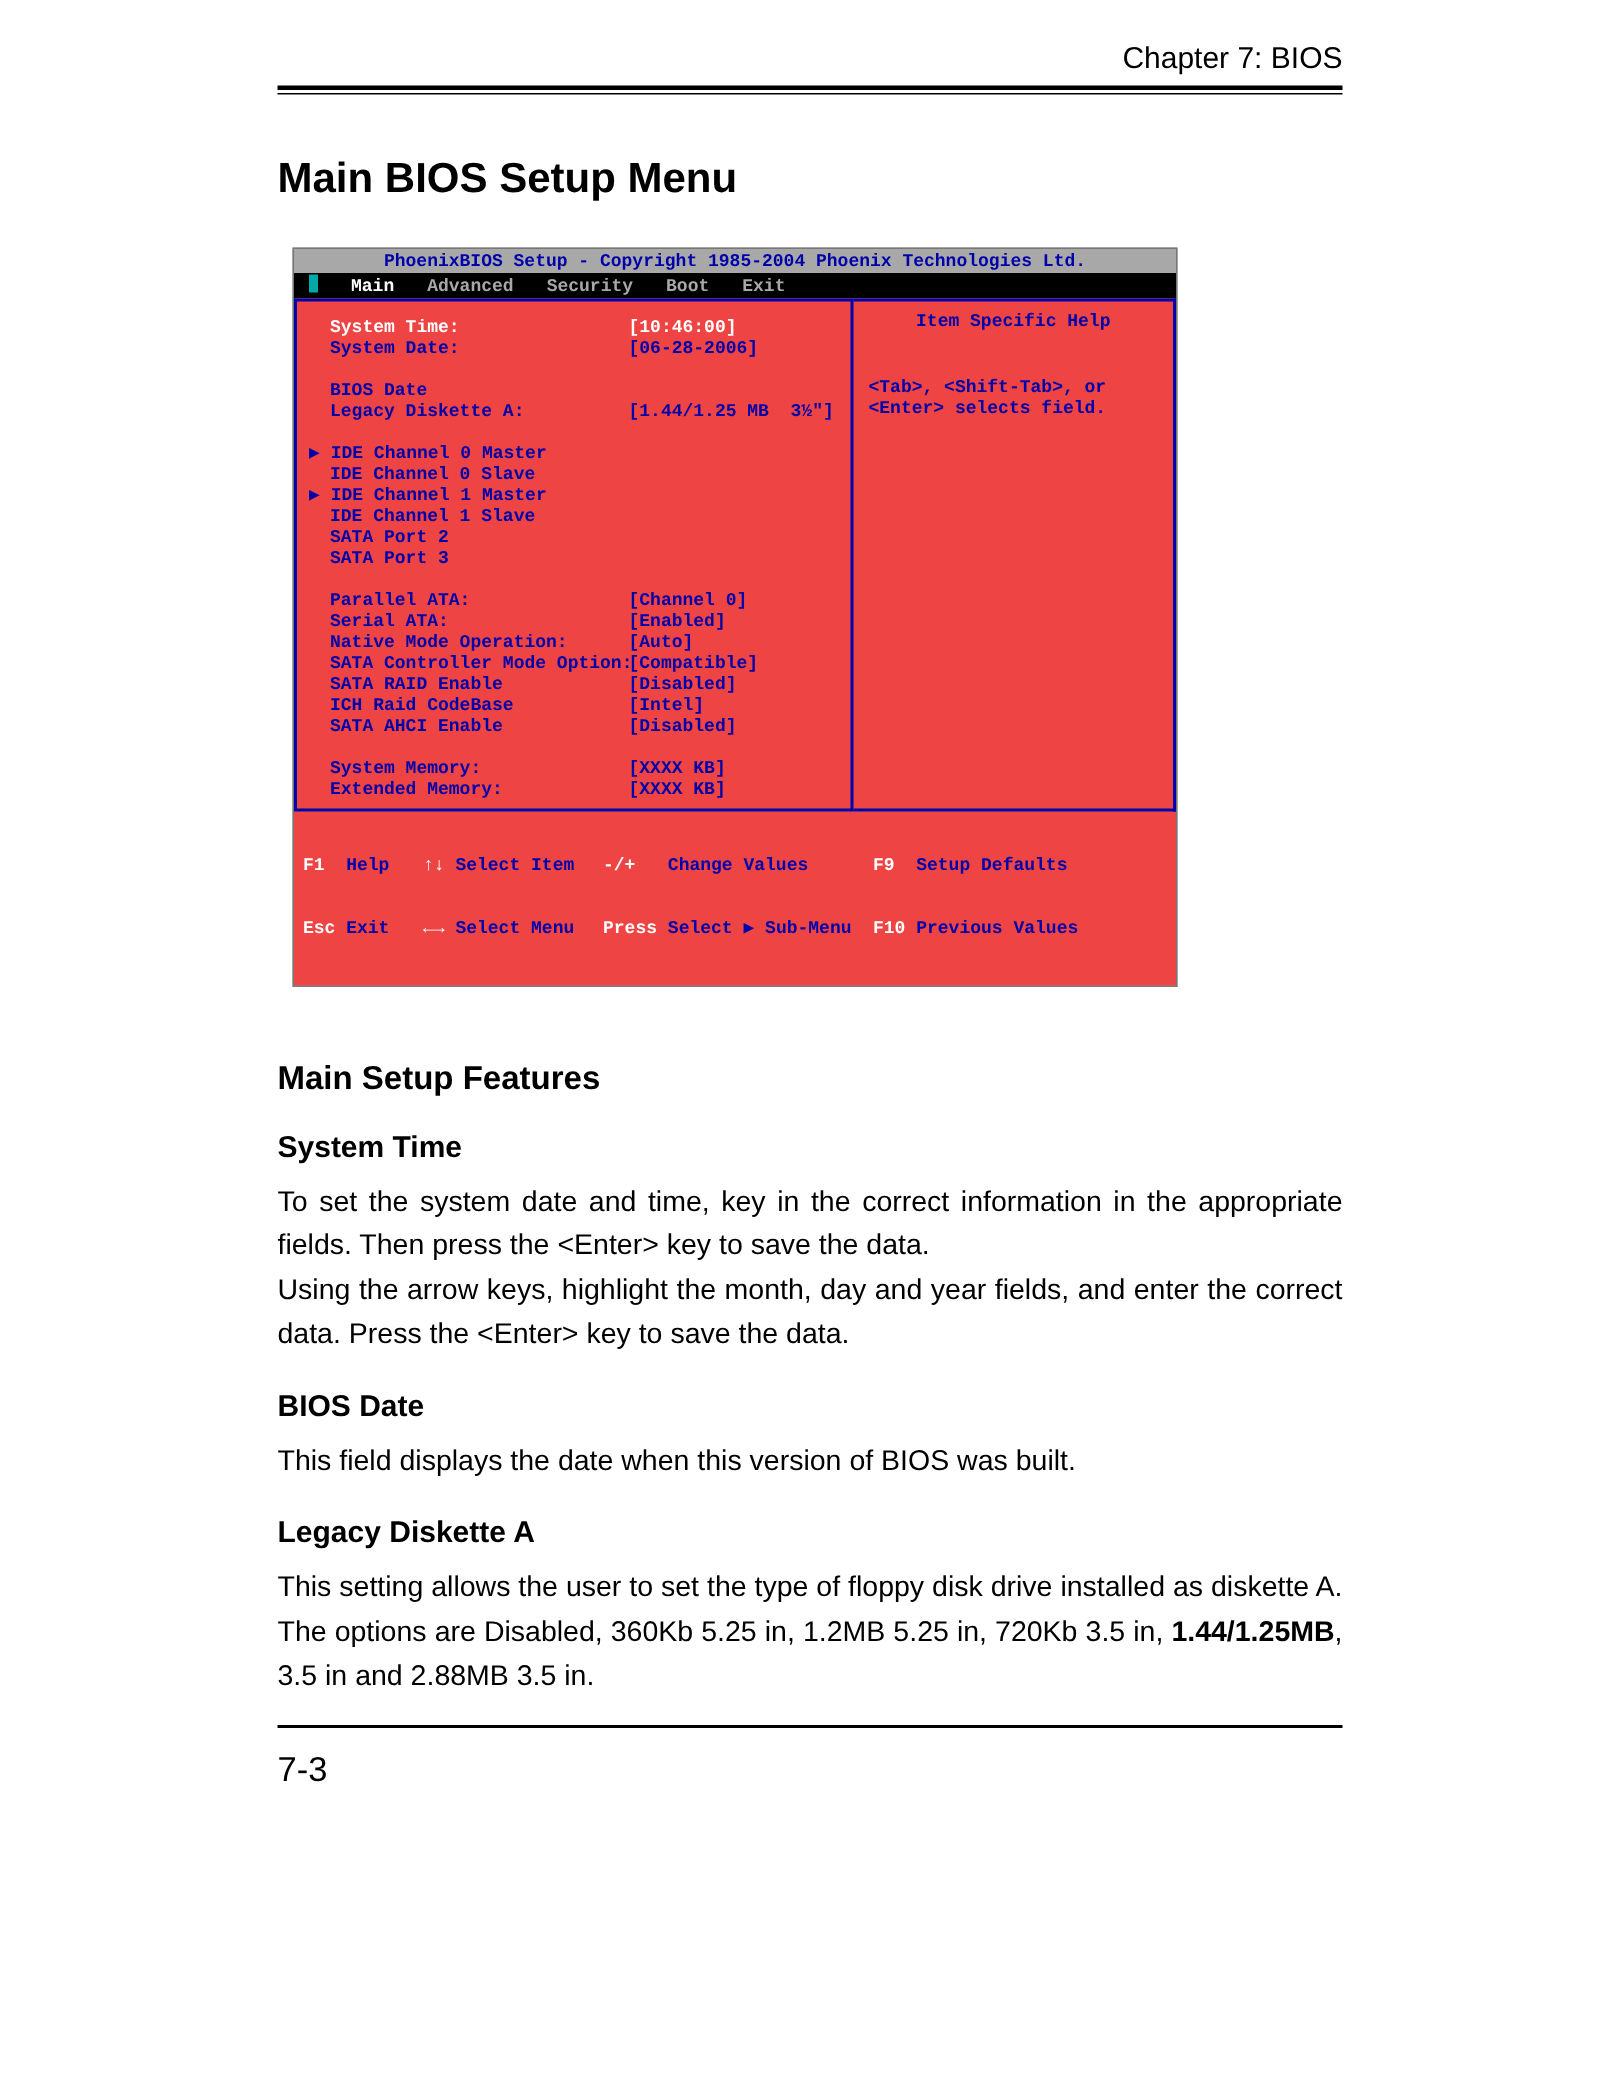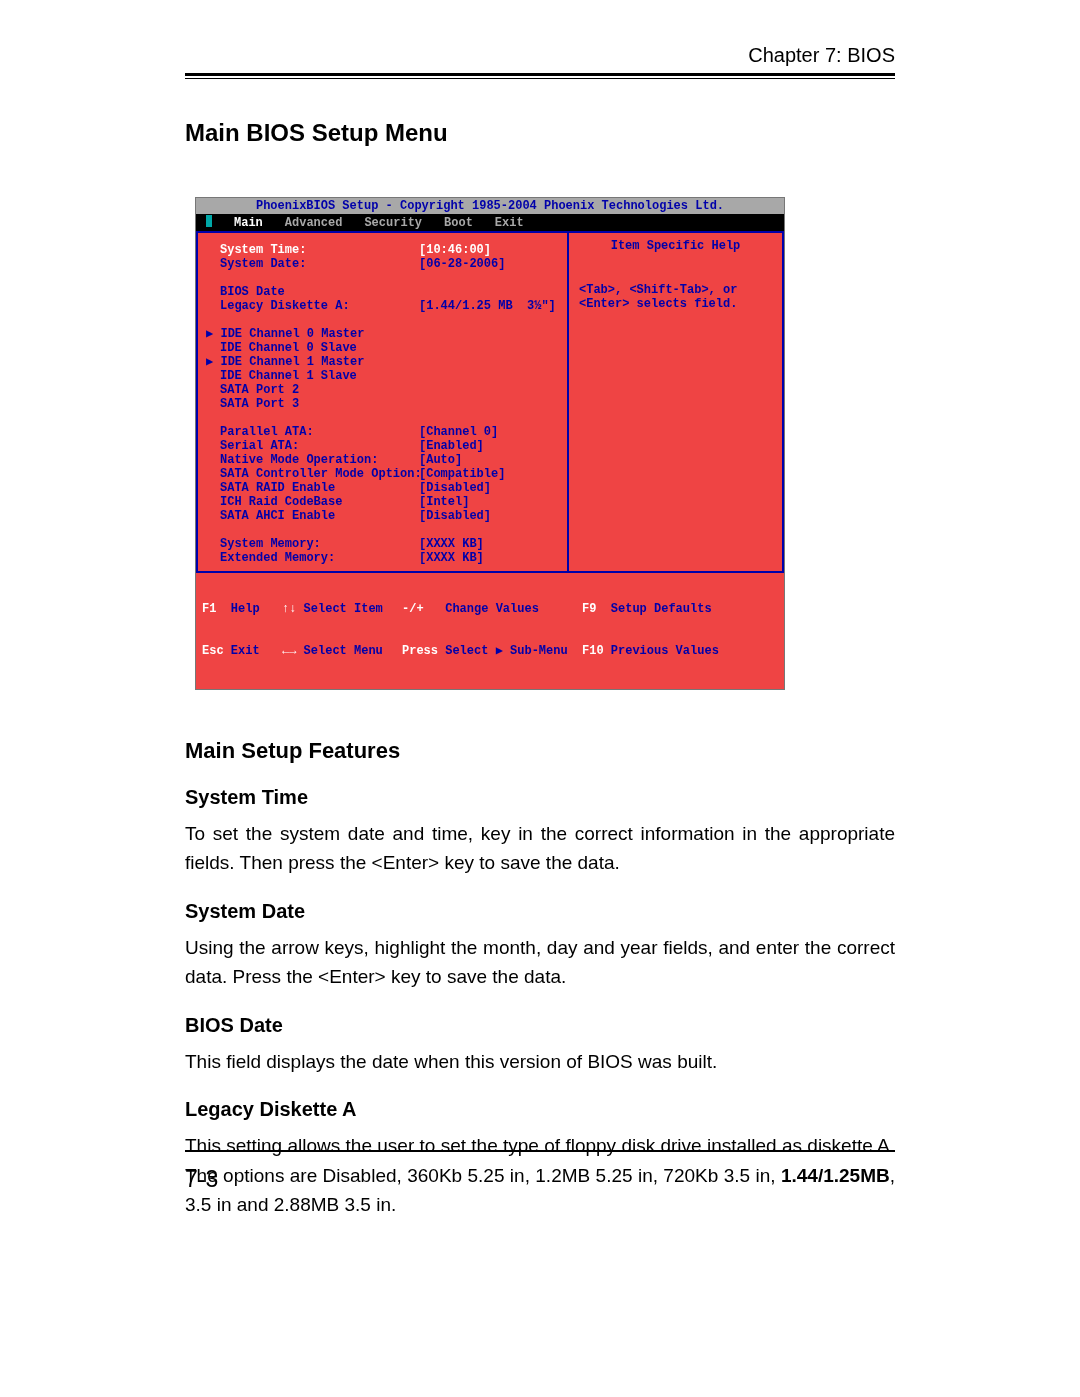--- a/index.html
+++ b/index.html
@@ -7,36 +7,36 @@
   body {
     width: 1080px;
     height: 1397px;
     font-family: Arial, Helvetica, sans-serif;
     color: #000;
     position: relative;
   }
   .page {
     position: absolute;
     left: 185px;
-    top: 44px;
+    top: 28px;
     width: 710px;
   }
   .chapter {
     font-size: 20px;
     text-align: right;
     margin-bottom: 6px;
   }
   .rule-dbl {
     border-top: 3px solid #000;
     border-bottom: 1px solid #000;
     height: 6px;
     margin-bottom: 40px;
   }
   .h1 {
-    font-size: 24px;
+    font-size: 28px;
     font-weight: bold;
     margin-bottom: 28px;
   }
   .h2 {
     font-size: 22px;
     font-weight: bold;
     margin-top: 48px;
     margin-bottom: 14px;
   }
   .h3 {
@@ -48,21 +48,21 @@
   .body {
     font-size: 19px;
     line-height: 1.55;
     text-align: justify;
   }
   .body .b { font-weight: bold; }
 
   
   .bios {
     width: 590px;
-    margin: 50px 0 0 10px;
+    margin: 30px 0 0 10px;
     font-family: "Courier New", monospace;
     font-size: 12px;
     line-height: 14px;
     font-weight: bold;
     background: #a8a8a8;
     border: 1px solid #777;
   }
   .bios-title {
     background: #a8a8a8;
     color: #0000aa;
@@ -217,21 +217,20 @@
         <div class="c4"><span class="k">F10</span> <span>Previous Values</span></div>
       </div>
     </div>
   </div>
 
   <div class="h2">Main Setup Features</div>
 
   <div class="h3">System Time</div>
   <div class="body">To set the system date and time, key in the correct information in the appropriate fields.  Then press the &lt;Enter&gt; key to save the data.</div>
 
-  <div class="h3">System Date</div>
   <div class="body">Using the arrow keys, highlight the month, day and year fields, and enter the correct data.  Press the &lt;Enter&gt; key to save the data.</div>
 
   <div class="h3">BIOS Date</div>
   <div class="body">This field displays the date when this version of BIOS was built.</div>
 
   <div class="h3">Legacy Diskette A</div>
   <div class="body"><span>This setting allows the user to set the type of floppy disk drive installed as diskette A. The options are Disabled, 360Kb 5.25 in, 1.2MB 5.25 in, 720Kb 3.5 in, </span><span class="b">1.44/1.25MB</span><span>, 3.5 in and 2.88MB 3.5 in.</span></div>
 </div>
 
 <div class="footer">

